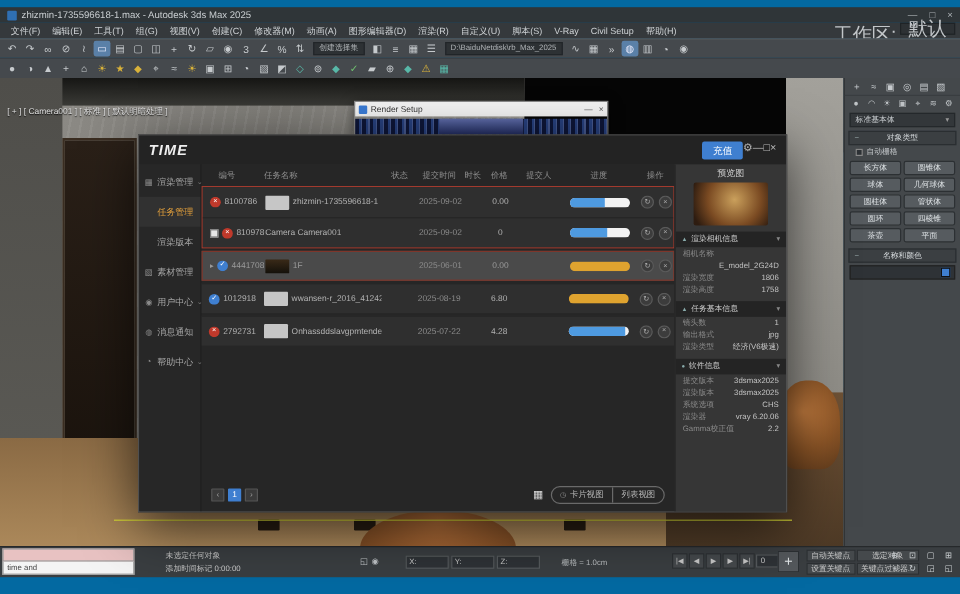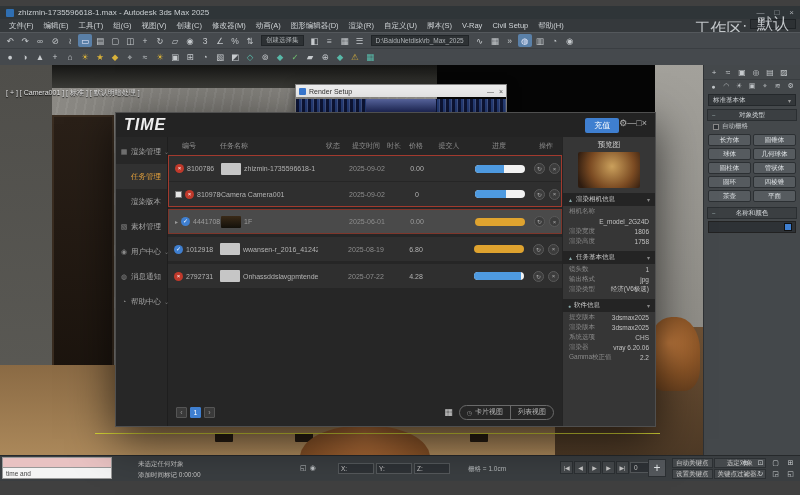--- a/index.html
+++ b/index.html
@@ -1,18 +1,18 @@
 <!DOCTYPE html>
 <html><head>
 <meta charset="utf-8">
 <style>
   *{box-sizing:border-box;margin:0;padding:0}
   html,body{width:800px;height:495px;background:#000;overflow:hidden}
   body{font-family:"Liberation Sans","DejaVu Sans",sans-serif;position:relative}
-  #screen{position:absolute;inset:0;background:#404040}
+  #screen{position:absolute;inset:0;background:#0369a1}
   .abs{position:absolute}
 
   
   .titlebar{left:0;top:6px;width:800px;height:13px;background:#2f3538;display:flex;align-items:center;gap:4px;padding:0 6px;font-size:8px;color:#c9ced1}
   .app-icon{width:8px;height:8px;background:#2f6fb2;border-radius:1px;flex:none}
   .win-controls{margin-left:auto;display:flex;gap:10px;color:#a9aeb2;font-size:8px}
 
   
   .menubar{left:0;top:19px;width:800px;height:13px;background:#35393c;display:flex;align-items:center;font-size:7.5px;color:#cfd3d6;padding:0 4px}
   .mitem{padding:0 5px;white-space:nowrap}
@@ -48,21 +48,21 @@
   .pop-title{height:12px;background:#f2f2f2;display:flex;align-items:center;gap:3px;padding:0 3px;font-size:7px;color:#333}
   .pop-ic{width:7px;height:7px;background:#3a7bd5;border-radius:1px;flex:none}
   .pop-x{margin-left:auto;display:flex;gap:5px;color:#555;font-size:7px}
   .pop-body{height:17px;background:
      repeating-linear-gradient(90deg,#0e1638 0 3px,#27407e 3px 5px,#46598f 5px 6px)}
   .pop-body-in{width:70px;height:13px;margin:2px auto 0;background:linear-gradient(#5e6ca8,#232d62);border-radius:1px}
 
   
   .dialog{left:115px;top:112px;width:541px;height:315px;background:#2c2c2c;border:1px solid #4f4f4f;z-index:10;box-shadow:0 12px 42px rgba(0,0,0,.65);display:flex;flex-direction:column}
   .dlg-title{height:24px;background:#232323;display:flex;align-items:center;padding:0 8px;flex:none}
-  .logo{font-style:italic;font-weight:800;font-size:16px;color:#efefef;letter-spacing:1px}
+  .logo{font-style:italic;font-weight:800;font-size:12px;color:#efefef;letter-spacing:1px}
   .search{margin-left:14px;width:215px;height:15px;background:#3a3a3a;border:1px solid #565656;border-radius:2px;display:flex;align-items:center;padding:0 4px;gap:4px}
   .mag{width:5px;height:5px;border:1px solid #8a8a8a;border-radius:50%;position:relative;flex:none}
   .mag::after{content:'';position:absolute;width:3px;height:1px;background:#8a8a8a;transform:rotate(45deg);right:-2px;bottom:-1px}
   .search input{background:transparent;border:0;outline:0;color:#bbb;font-size:7.5px;width:100%}
   .search input::placeholder{color:#8a8a8a}
   .dlg-actions{margin-left:auto;display:flex;align-items:flex-start;gap:0;color:#b5b5b5;font-size:9px}
   .recharge{background:#3f7fd0;color:#fff;font-size:8px;padding:2px 9px;border-radius:2px}
   .dlg-body{flex:1;display:flex;min-height:0}
   .side{width:52px;background:#272727;border-right:1px solid #1e1e1e;padding-top:2px;flex:none}
   .side-item{height:25px;display:flex;align-items:center;gap:3px;padding:0 4px;font-size:7.5px;color:#a6a6a6;white-space:nowrap}

